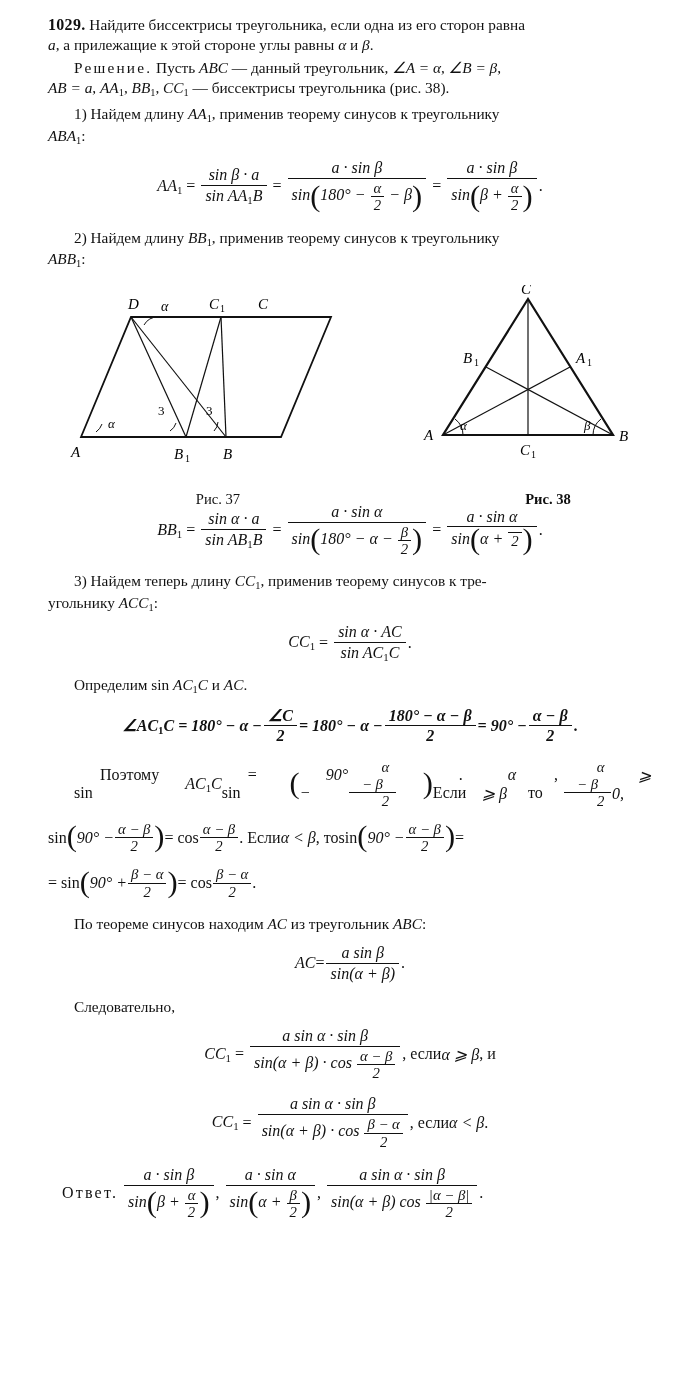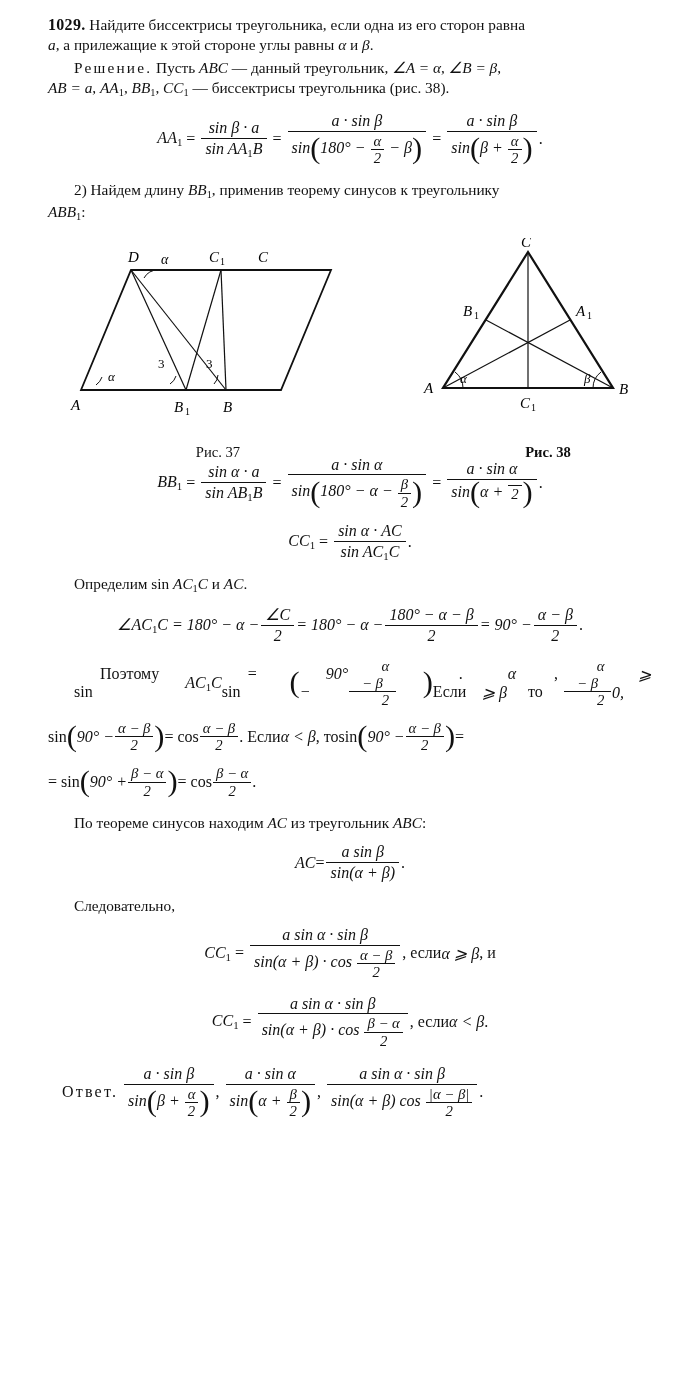--- a/index.html
+++ b/index.html
@@ -119,20 +119,24 @@
       <span>Найдите биссектрисы треугольника, если одна из его сторон равна</span><br>
       <span class="math">a</span><span>, а прилежащие к этой стороне углы равны </span><span class="math">α</span><span> и </span><span class="math">β</span><span>.</span>
     </p>
 
     <p class="para indent">
       <span class="sp">Решение.</span>
       <span>Пусть </span><span class="math">ABC</span><span> — данный треугольник, </span><span class="math">∠A = α</span><span>, </span><span class="math">∠B = β</span><span>, </span><br>
       <span class="math">AB = a</span><span>, </span><span class="math"><span>AA</span><sub>1</sub></span><span>, </span><span class="math"><span>BB</span><sub>1</sub></span><span>, </span><span class="math"><span>CC</span><sub>1</sub></span><span> — биссектрисы треугольника (рис. 38).</span>
     </p>
 
+    <p class="para indent" style="margin-top:4px;">
+      <span>1) Найдем длину </span><span class="math"><span>AA</span><sub>1</sub></span><span>, применив теорему синусов к треугольнику</span><br>
+      <span class="math"><span>ABA</span><sub>1</sub></span><span>:</span>
+    </p>
 
     <div class="eq">
       <span class="eqrow">
         <span class="math"><span>AA</span><sub>1</sub></span>
         <span>&nbsp;=&nbsp;</span>
         <span class="dfrac math">
           <span class="n">sin β · a</span>
           <span class="d"><span>sin AA</span><sub>1</sub><span>B</span></span>
         </span>
         <span>&nbsp;=&nbsp;</span>
@@ -222,38 +226,42 @@
         </span>
         <span>&nbsp;=&nbsp;</span>
         <span class="dfrac math">
           <span class="n">a · sin α</span>
           <span class="d"><span>sin</span><span class="paren">(</span><span>α + </span><span class="sfrac"><span class="n"></span><span class="d">2</span></span><span class="paren">)</span></span>
         </span>
         <span>.</span>
       </span>
     </div>
 
+    <p class="para indent" style="margin-top:14px;">
+      <span>3) Найдем теперь длину </span><span class="math"><span>CC</span><sub>1</sub></span><span>, применив теорему синусов к тре-</span><br>
+      <span>угольнику </span><span class="math"><span>ACC</span><sub>1</sub></span><span>:</span>
+    </p>
 
     <div class="eq" style="margin:8px 0 10px 0;">
       <span class="eqrow">
         <span class="math"><span>CC</span><sub>1</sub></span>
         <span>&nbsp;=&nbsp;</span>
         <span class="dfrac math">
           <span class="n">sin α · AC</span>
           <span class="d"><span>sin AC</span><sub>1</sub><span>C</span></span>
         </span>
         <span>.</span>
       </span>
     </div>
 
     <p class="para indent" style="margin-top:12px;">
       <span>Определим sin </span><span class="math"><span>AC</span><sub>1</sub><span>C</span></span><span> и </span><span class="math">AC</span><span>.</span>
     </p>
 
-    <div class="eq" style="margin-top:10px;">
+    <div class="eq" style="margin-top:10px;font-weight:bold;">
       <span class="eqrow">
         <span class="math"><span>∠AC</span><sub>1</sub><span>C = 180° − α − </span></span>
         <span class="dfrac math">
           <span class="n">∠C</span>
           <span class="d">2</span>
         </span>
         <span class="math"> = 180° − α − </span>
         <span class="dfrac math">
           <span class="n">180° − α − β</span>
           <span class="d">2</span>

